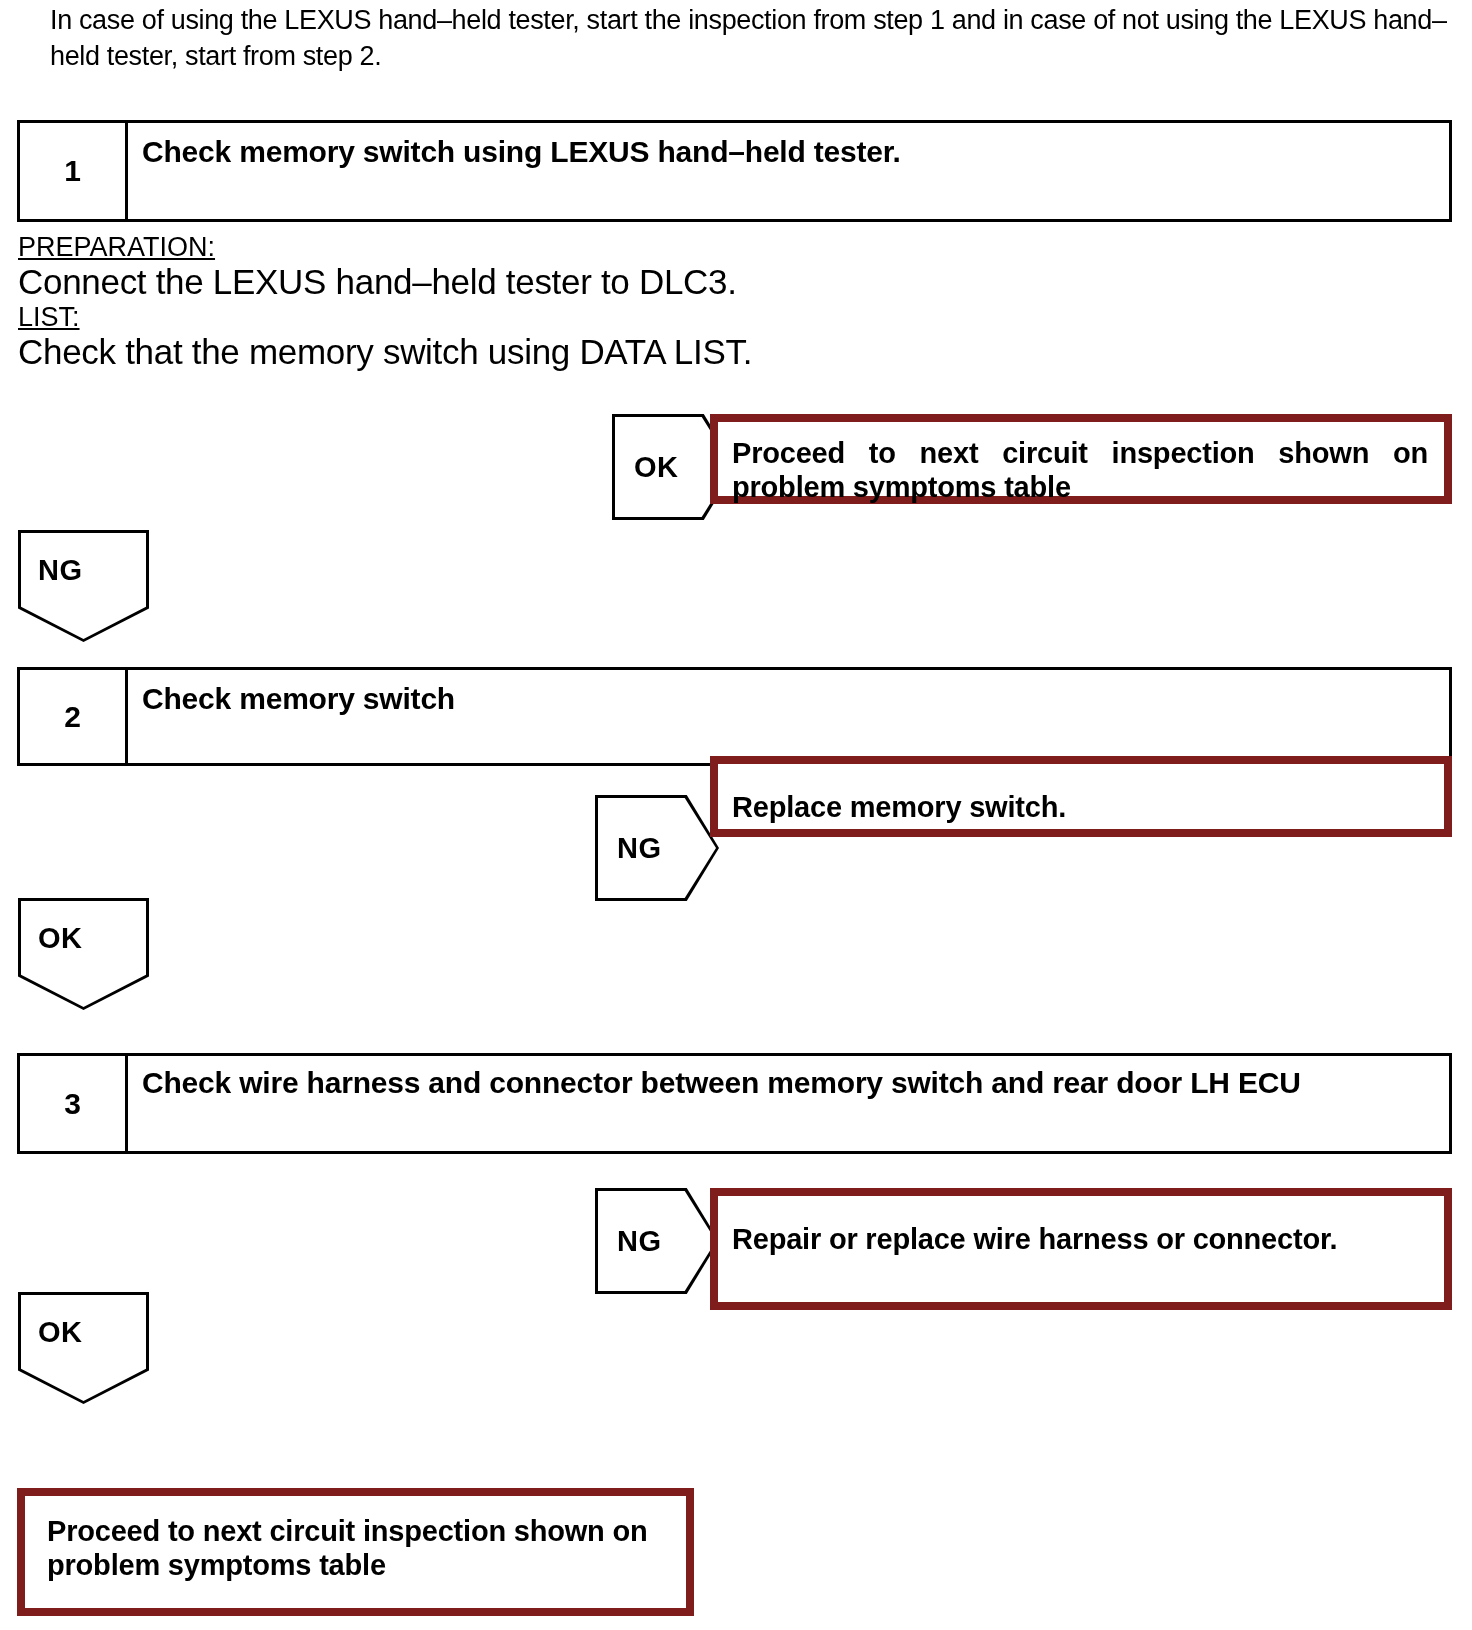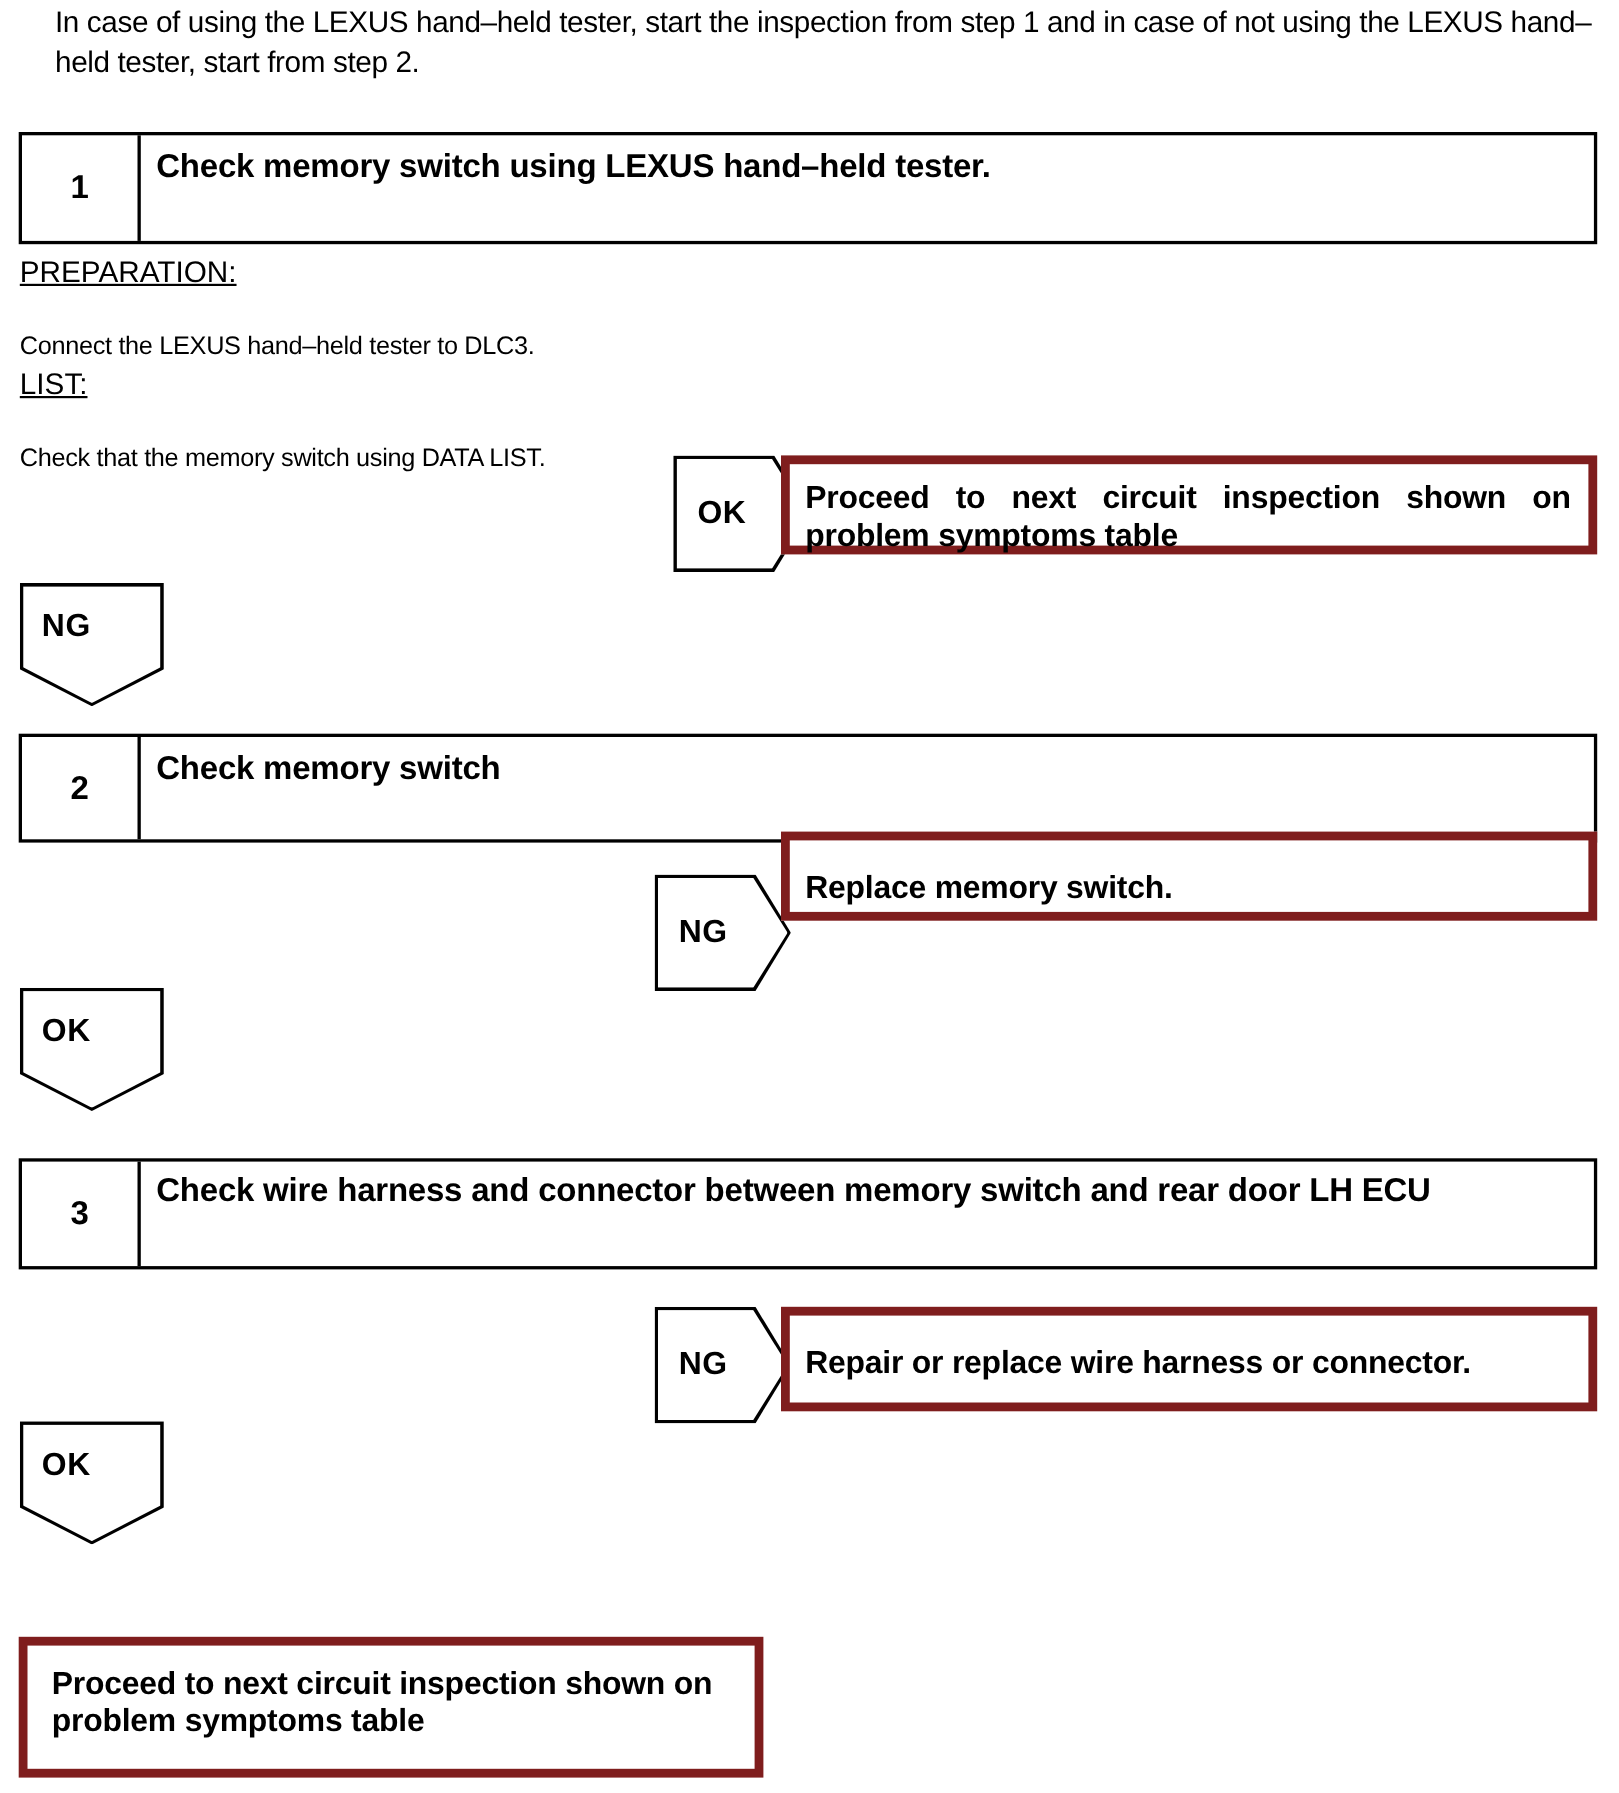--- a/index.html
+++ b/index.html
@@ -72,25 +72,24 @@
   }
   .proc-head {
     font-size: 27px;
     font-weight: normal;
     line-height: 34px;
     text-decoration: underline;
     text-underline-offset: 2px;
     display: inline-block;
   }
   .proc-body {
-    font-size: 23px;
+    font-size: 35px;
     font-weight: 400;
     line-height: 36px;
     letter-spacing: -0.3px;
-    margin-top: 32px;
   }
 
   
   .arrow-right {
     position: absolute;
     width: 124px;
     height: 106px;
     background: #000;
     -webkit-clip-path: polygon(0 0, 74% 0, 100% 50%, 74% 100%, 0 100%);
     clip-path: polygon(0 0, 74% 0, 100% 50%, 74% 100%, 0 100%);
@@ -211,21 +210,21 @@
 </div>
 
 <div class="step-box" style="left:17px; top:1053px; width:1435px; height:101px;">
   <div class="step-num">3</div>
   <div class="step-title" style="padding-top:10px; padding-right:40px;">Check wire harness and connector between memory switch and rear door LH ECU</div>
 </div>
 
 <div class="arrow-right" style="left:595px; top:1188px;">
   <span>NG</span>
 </div>
-<div class="result-box" style="left:710px; top:1188px; width:742px; height:95px; padding-top:26px;">
+<div class="result-box" style="left:710px; top:1188px; width:742px; height:122px; padding-top:26px;">
   <div>Repair or replace wire harness or connector.</div>
 </div>
 
 <div class="arrow-down" style="left:18px; top:1292px;">
   <span>OK</span>
 </div>
 
 <div class="result-box" style="left:17px; top:1488px; width:677px; height:128px; padding-top:18px; padding-left:22px;">
   <div>Proceed to next circuit inspection shown on</div>
   <div>problem symptoms table</div>

